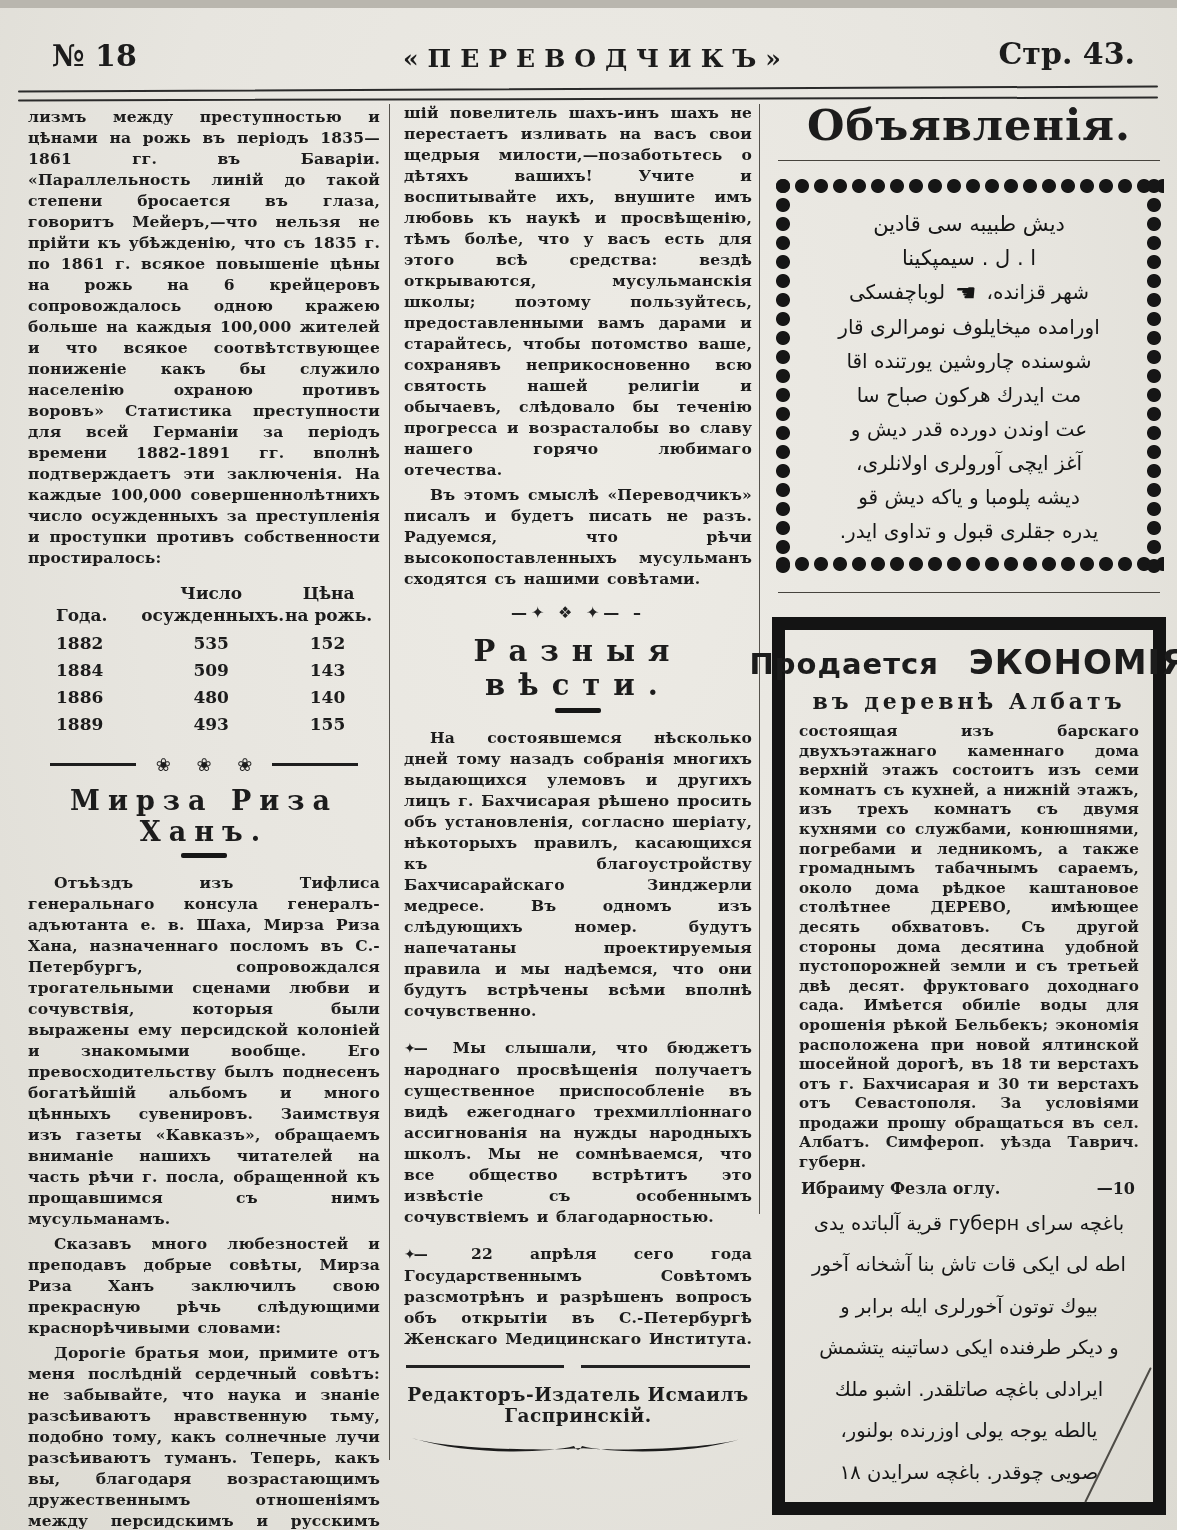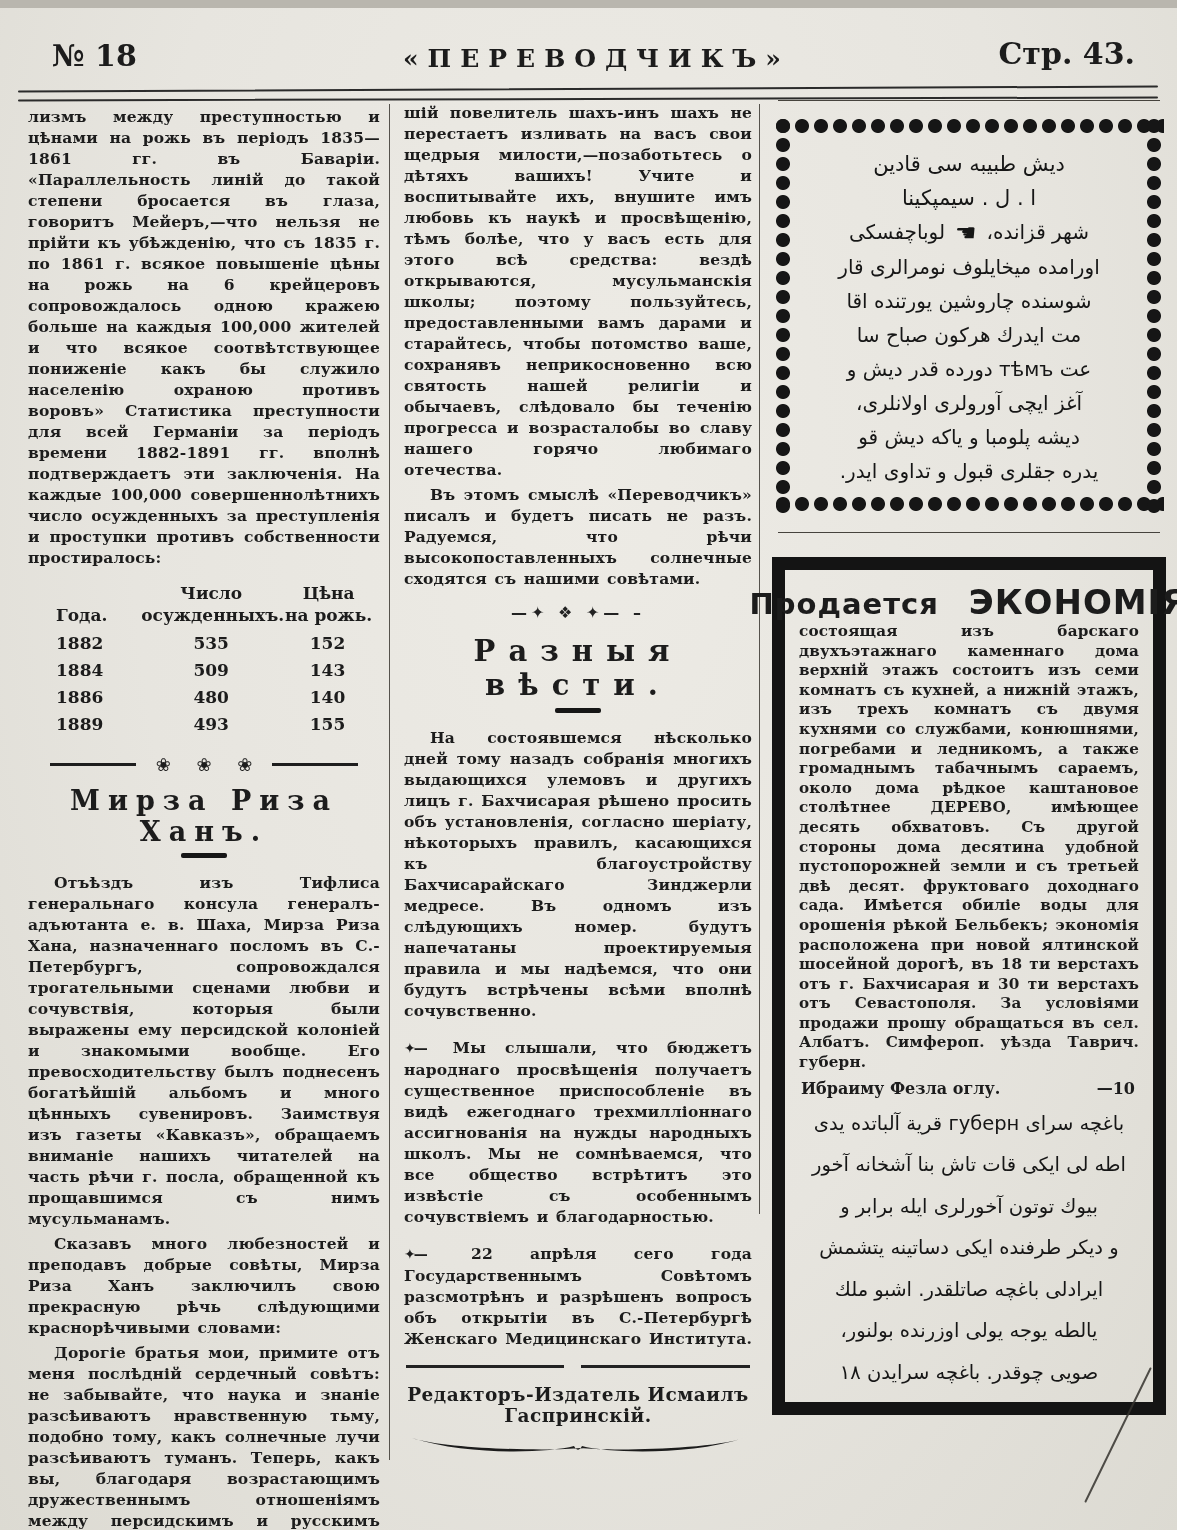--- a/index.html
+++ b/index.html
@@ -147,21 +147,21 @@
     <h2 class="art-title">Мирза Риза Ханъ.</h2>
     <div class="title-dash"></div>
 
     <p class="bt ind">Отъѣздъ изъ Тифлиса генеральнаго консула генералъ-адъютанта е. в. Шаха, Мирза Риза Хана, назначеннаго посломъ въ С.-Петербургъ, сопровождался трогательными сценами любви и сочувствія, которыя были выражены ему персидской колоніей и знакомыми вообще. Его превосходительству былъ поднесенъ богатѣйшій альбомъ и много цѣнныхъ сувенировъ. Заимствуя изъ газеты «Кавказъ», обращаемъ вниманіе нашихъ читателей на часть рѣчи г. посла, обращенной къ прощавшимся съ нимъ мусульманамъ.</p>
     <p class="bt ind">Сказавъ много любезностей и преподавъ добрые совѣты, Мирза Риза Ханъ заключилъ свою прекрасную рѣчь слѣдующими краснорѣчивыми словами:</p>
     <p class="bt ind">Дорогіе братья мои, примите отъ меня послѣдній сердечный совѣтъ: не забывайте, что наука и знаніе разсѣиваютъ нравственную тьму, подобно тому, какъ солнечные лучи разсѣиваютъ туманъ. Теперь, какъ вы, благодаря возрастающимъ дружественнымъ отношеніямъ между персидскимъ и русскимъ правительствами, пользуетесь всевозможными привиллегіями, когда торговля и промышленность процвѣтаютъ у васъ, и нашъ августѣй-</p>
   </div>
 
   <div class="col col2">
     <p class="bt">шій повелитель шахъ-инъ шахъ не перестаетъ изливать на васъ свои щедрыя милости,—позаботьтесь о дѣтяхъ вашихъ! Учите и воспитывайте ихъ, внушите имъ любовь къ наукѣ и просвѣщенію, тѣмъ болѣе, что у васъ есть для этого всѣ средства: вездѣ открываются, мусульманскія школы; поэтому пользуйтесь, предоставленными вамъ дарами и старайтесь, чтобы потомство ваше, сохранявъ неприкосновенно всю святость нашей религіи и обычаевъ, слѣдовало бы теченію прогресса и возрасталобы во славу нашего горячо любимаго отечества.</p>
-    <p class="bt ind">Въ этомъ смыслѣ «Переводчикъ» писалъ и будетъ писать не разъ. Радуемся, что рѣчи высокопоставленныхъ солнечные сходятся съ нашими совѣтами.</p>
+    <p class="bt ind">Въ этомъ смыслѣ «Переводчикъ» писалъ и будетъ писать не разъ. Радуемся, что рѣчи высокопоставленныхъ мусульманъ сходятся съ нашими совѣтами.</p>
 
     <div class="orn">—✦ ❖ ✦— –</div>
 
     <h2 class="sec-title">Разныя вѣсти.</h2>
     <div class="title-dash"></div>
 
     <div class="news">
       <p class="bt ind">
         <span>На состоявшемся нѣсколько дней тому назадъ собранія многихъ выдающихся улемовъ и другихъ лицъ г. Бахчисарая рѣшено просить объ установленія, согласно шеріату, нѣкоторыхъ правилъ, касающихся къ благоустройству Бахчисарайскаго Зинджерли медресе. Въ одномъ изъ слѣдующихъ номер. будутъ напечатаны проектируемыя правила и мы надѣемся, что они будутъ встрѣчены всѣми вполнѣ сочувственно.</span>
       </p>
@@ -177,49 +177,51 @@
 
     <div class="end-rule"></div>
     <p class="editor">Редакторъ-Издатель Исмаилъ Гаспринскій.</p>
 
     <svg class="flourish" width="340" height="26" viewBox="0 0 340 26">
       <path d="M4 4 C 60 22, 140 19, 166 12 C 169 17, 171 17, 174 12 C 200 19, 280 22, 336 4 C 300 16, 200 17, 172 14 C 150 17, 40 16, 4 4 Z" fill="#1c1c1c"></path>
     </svg>
   </div>
 
   <div class="col col3">
+    <h1 class="ads-title">Объявленія.</h1>
     <div class="thin-rule"></div>
 
     <div class="dotted-box">
       <div class="dots-h dots-top"></div>
       <div class="dots-h dots-bot"></div>
       <div class="dots-v dots-left"></div>
       <div class="dots-v dots-right"></div>
 
       <div class="ar c">ديش طبيبه سى قادين</div>
       <div class="ar c">ا . ل . سيمپكينا</div>
       <div class="ar">
         <span>شهر قزانده،</span><span class="hand">☚</span><span>لوباچفسكى</span>
       </div>
       <div class="ar">اورامده ميخايلوف نومرالرى قار</div>
       <div class="ar">شوسنده چاروشين يورتنده اقا</div>
       <div class="ar">مت ايدرك هركون صباح سا</div>
-      <div class="ar">عت тѣмъ دورده قدر ديش و</div>
+      <div class="ar">عت اوندن دورده قدر ديش و</div>
       <div class="ar">آغز ايچى آورولرى اولانلرى،</div>
       <div class="ar">ديشه پلومبا و ياكه ديش قو</div>
       <div class="ar">يدره جقلرى قبول و تداوى ايدر.</div>
     </div>
 
     <div class="thin-rule" style="margin-top:18px;"></div>
 
     <div class="estate">
       <div class="estate-t1">
         <span class="w1">Продается</span>
         <span class="w2">ЭКОНОМІЯ</span>
       </div>
+      <div class="estate-t2">въ деревнѣ Албатъ</div>
       <p class="bt">состоящая изъ барскаго двухъэтажнаго каменнаго дома верхній этажъ состоитъ изъ семи комнатъ съ кухней, а нижній этажъ, изъ трехъ комнатъ съ двумя кухнями со службами, конюшнями, погребами и ледникомъ, а также громаднымъ табачнымъ сараемъ, около дома рѣдкое каштановое столѣтнее ДЕРЕВО, имѣющее десять обхватовъ. Съ другой стороны дома десятина удобной пустопорожней земли и съ третьей двѣ десят. фруктоваго доходнаго сада. Имѣется обиліе воды для орошенія рѣкой Бельбекъ; экономія расположена при новой ялтинской шосейной дорогѣ, въ 18 ти верстахъ отъ г. Бахчисарая и 30 ти верстахъ отъ Севастополя. За условіями продажи прошу обращаться въ сел. Албатъ. Симфероп. уѣзда Таврич. губерн.</p>
       <div class="sigrow">
         <span>Ибраиму Фезла оглу.</span>
         <span>—10</span>
       </div>
       <div>
         <div class="ar">باغچه سراى губерн قرية آلباتده يدى</div>
         <div class="ar">اطه لى ايكى قات تاش بنا آشخانه آخور</div>
         <div class="ar">بيوك توتون آخورلرى ايله برابر و</div>
         <div class="ar">و ديكر طرفنده ايكى دساتينه يتشمش</div>

